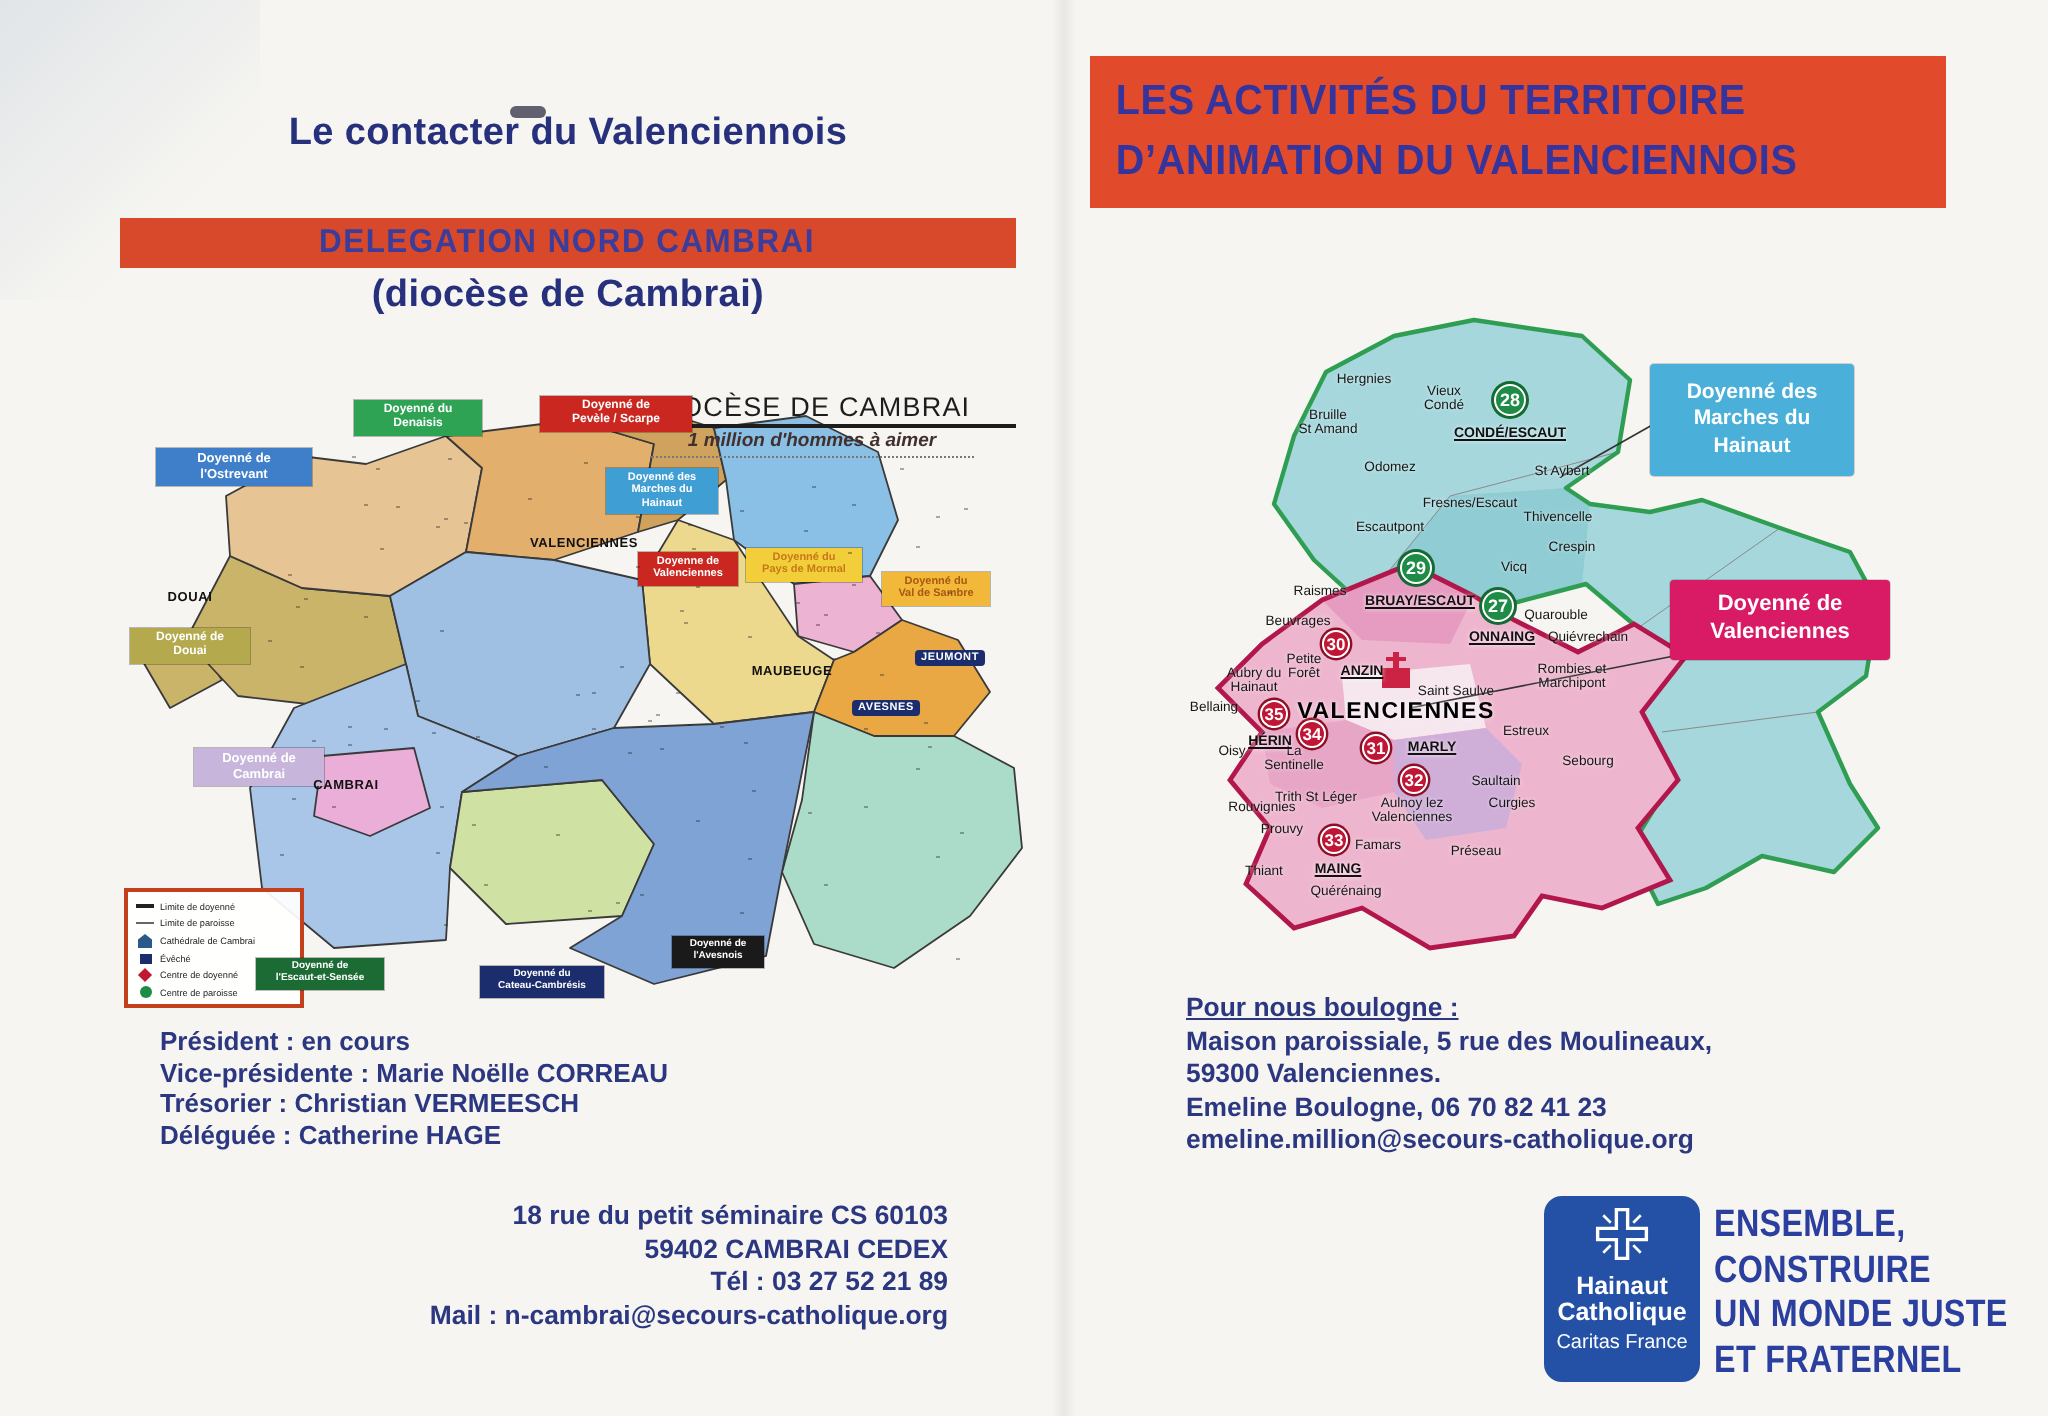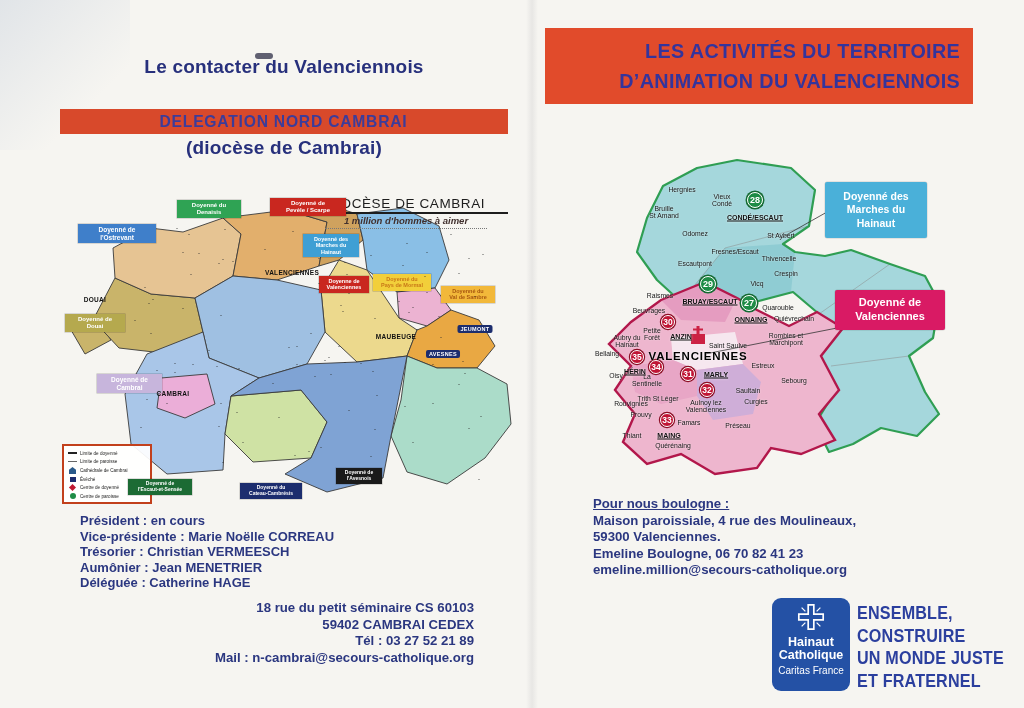--- a/index.html
+++ b/index.html
@@ -47,21 +47,21 @@
   .sw.dot i{width:6px;height:6px;border-radius:50%;background:#1e8c46;}
   .lg-txt{font-size:4.6px;color:#222;white-space:nowrap;}
 
   .officers{left:80px;top:513px;margin:0;padding:0;list-style:none;font-size:13px;font-weight:bold;
           color:#2b3780;line-height:15.6px;}
   .delegation{left:140px;top:600px;width:334px;text-align:right;color:#2b3780;font-weight:bold;
           font-size:13.2px;line-height:16.6px;}
   .dheading{text-decoration:underline;font-size:13.4px;}
 
   
-  .rbanner{left:545px;top:28px;width:428px;height:76px;background:#e14b2b;text-align:right;padding-top:8px;}
+  .rbanner{left:545px;top:28px;width:428px;height:76px;background:#e14b2b;text-align:left;padding-top:8px;}
   .rbanner>div{transform:scaleX(.94);font-size:21px;font-weight:bold;color:#34349c;line-height:30px;
           letter-spacing:.4px;}
   .rmap{left:585px;top:152px;width:400px;height:352px;}
   .rmap svg,.rmap .overlay{position:absolute;left:0;top:0;width:400px;height:352px;}
   .town{position:absolute;transform:translate(-50%,-50%);font-size:6.8px;line-height:7.4px;color:#161616;
           text-align:center;white-space:nowrap;text-shadow:0 0 2px rgba(255,255,255,.75);}
   .badge{position:absolute;transform:translate(-50%,-50%);border-radius:50%;color:#fff;font-weight:bold;
           display:flex;align-items:center;justify-content:center;border:1.5px solid #fff;}
   .badge.green{width:16px;height:16px;background:#1e8c46;box-shadow:0 0 0 1.5px #156a33;font-size:9px;}
   .badge.red{width:14px;height:14px;background:#c01535;box-shadow:0 0 0 1.2px #8c0f26;font-size:8.5px;}
@@ -303,21 +303,20 @@
         <div class="speck" style="left: 407px; top: 179px;"></div>
         <div class="speck" style="left: 403px; top: 91px;"></div>
         <div class="speck" style="left: 241px; top: 182px;"></div>
       </div>
   </div>
 
   <ul class="abs officers" id="officers">
       <li>Président : en cours</li>
       <li>Vice-présidente : Marie Noëlle CORREAU</li>
       <li>Trésorier : Christian VERMEESCH</li>
-      <li>Aumônier : Jean MENETRIER</li>
       <li>Déléguée : Catherine HAGE</li>
     </ul>
 
   <div class="abs delegation">
     <div id="delegation-lines">
         <div>18 rue du petit séminaire  CS 60103</div>
         <div>59402 CAMBRAI CEDEX</div>
         <div>Tél : 03 27 52 21 89</div>
         <div>Mail : n-cambrai@secours-catholique.org</div>
       </div>
@@ -486,21 +485,21 @@
         <div class="callout" style="left: 250px; top: 138px; width: 110px; height: 40px; background: rgb(217, 26, 100); font-size: 11px; line-height: 13.75px;">
           <div>Doyenné de</div>
           <div>Valenciennes</div>
         </div>
       </div>
   </div>
 
   <div class="abs contact">
     <div class="cheading">Pour nous boulogne :</div>
     <div id="contact-lines">
-        <div>Maison paroissiale, 4 rue des Moulineaux,</div>
+        <div>Maison paroissiale, 5 rue des Moulineaux,</div>
         <div>59300 Valenciennes.</div>
         <div>Emeline Boulogne, 06 70 82 41 23</div>
         <div>emeline.million@secours-catholique.org</div>
       </div>
   </div>
 
   <div class="abs logo">
     <svg width="30" height="30" viewBox="0 0 32 32">
       <path d="M13,3 H19 V13 H29 V19 H19 V29 H13 V19 H3 V13 H13 Z" fill="none" stroke="#ffffff" stroke-width="1.8"></path>
       <g stroke="#ffffff" stroke-width="1.4">

